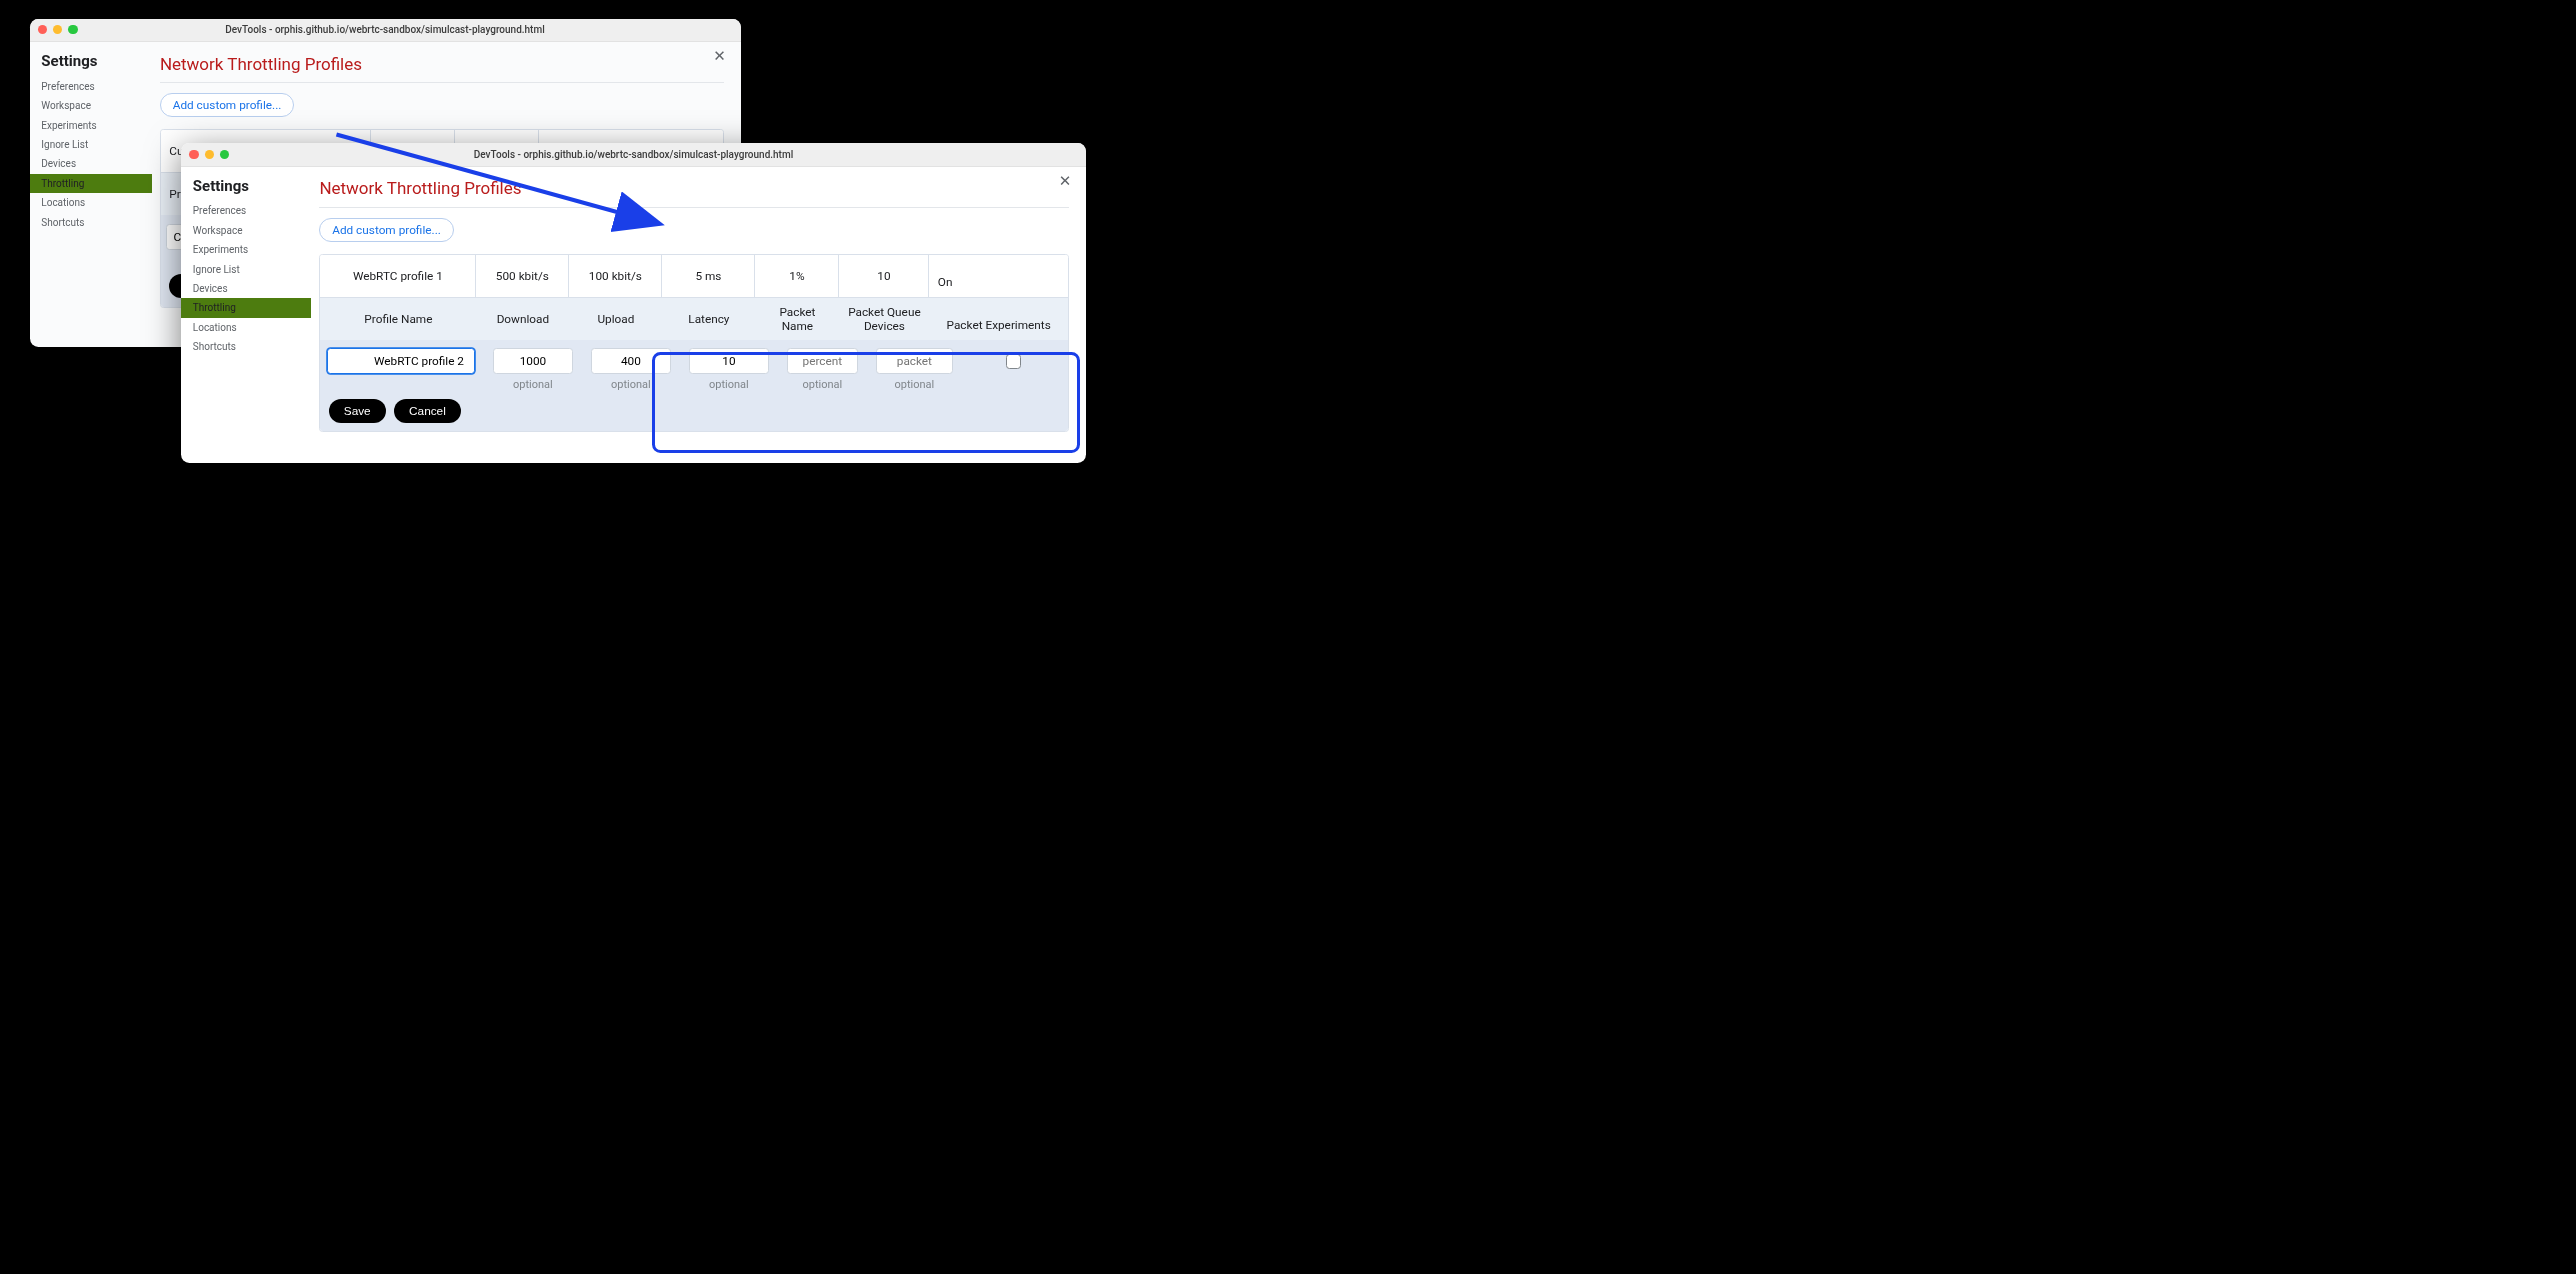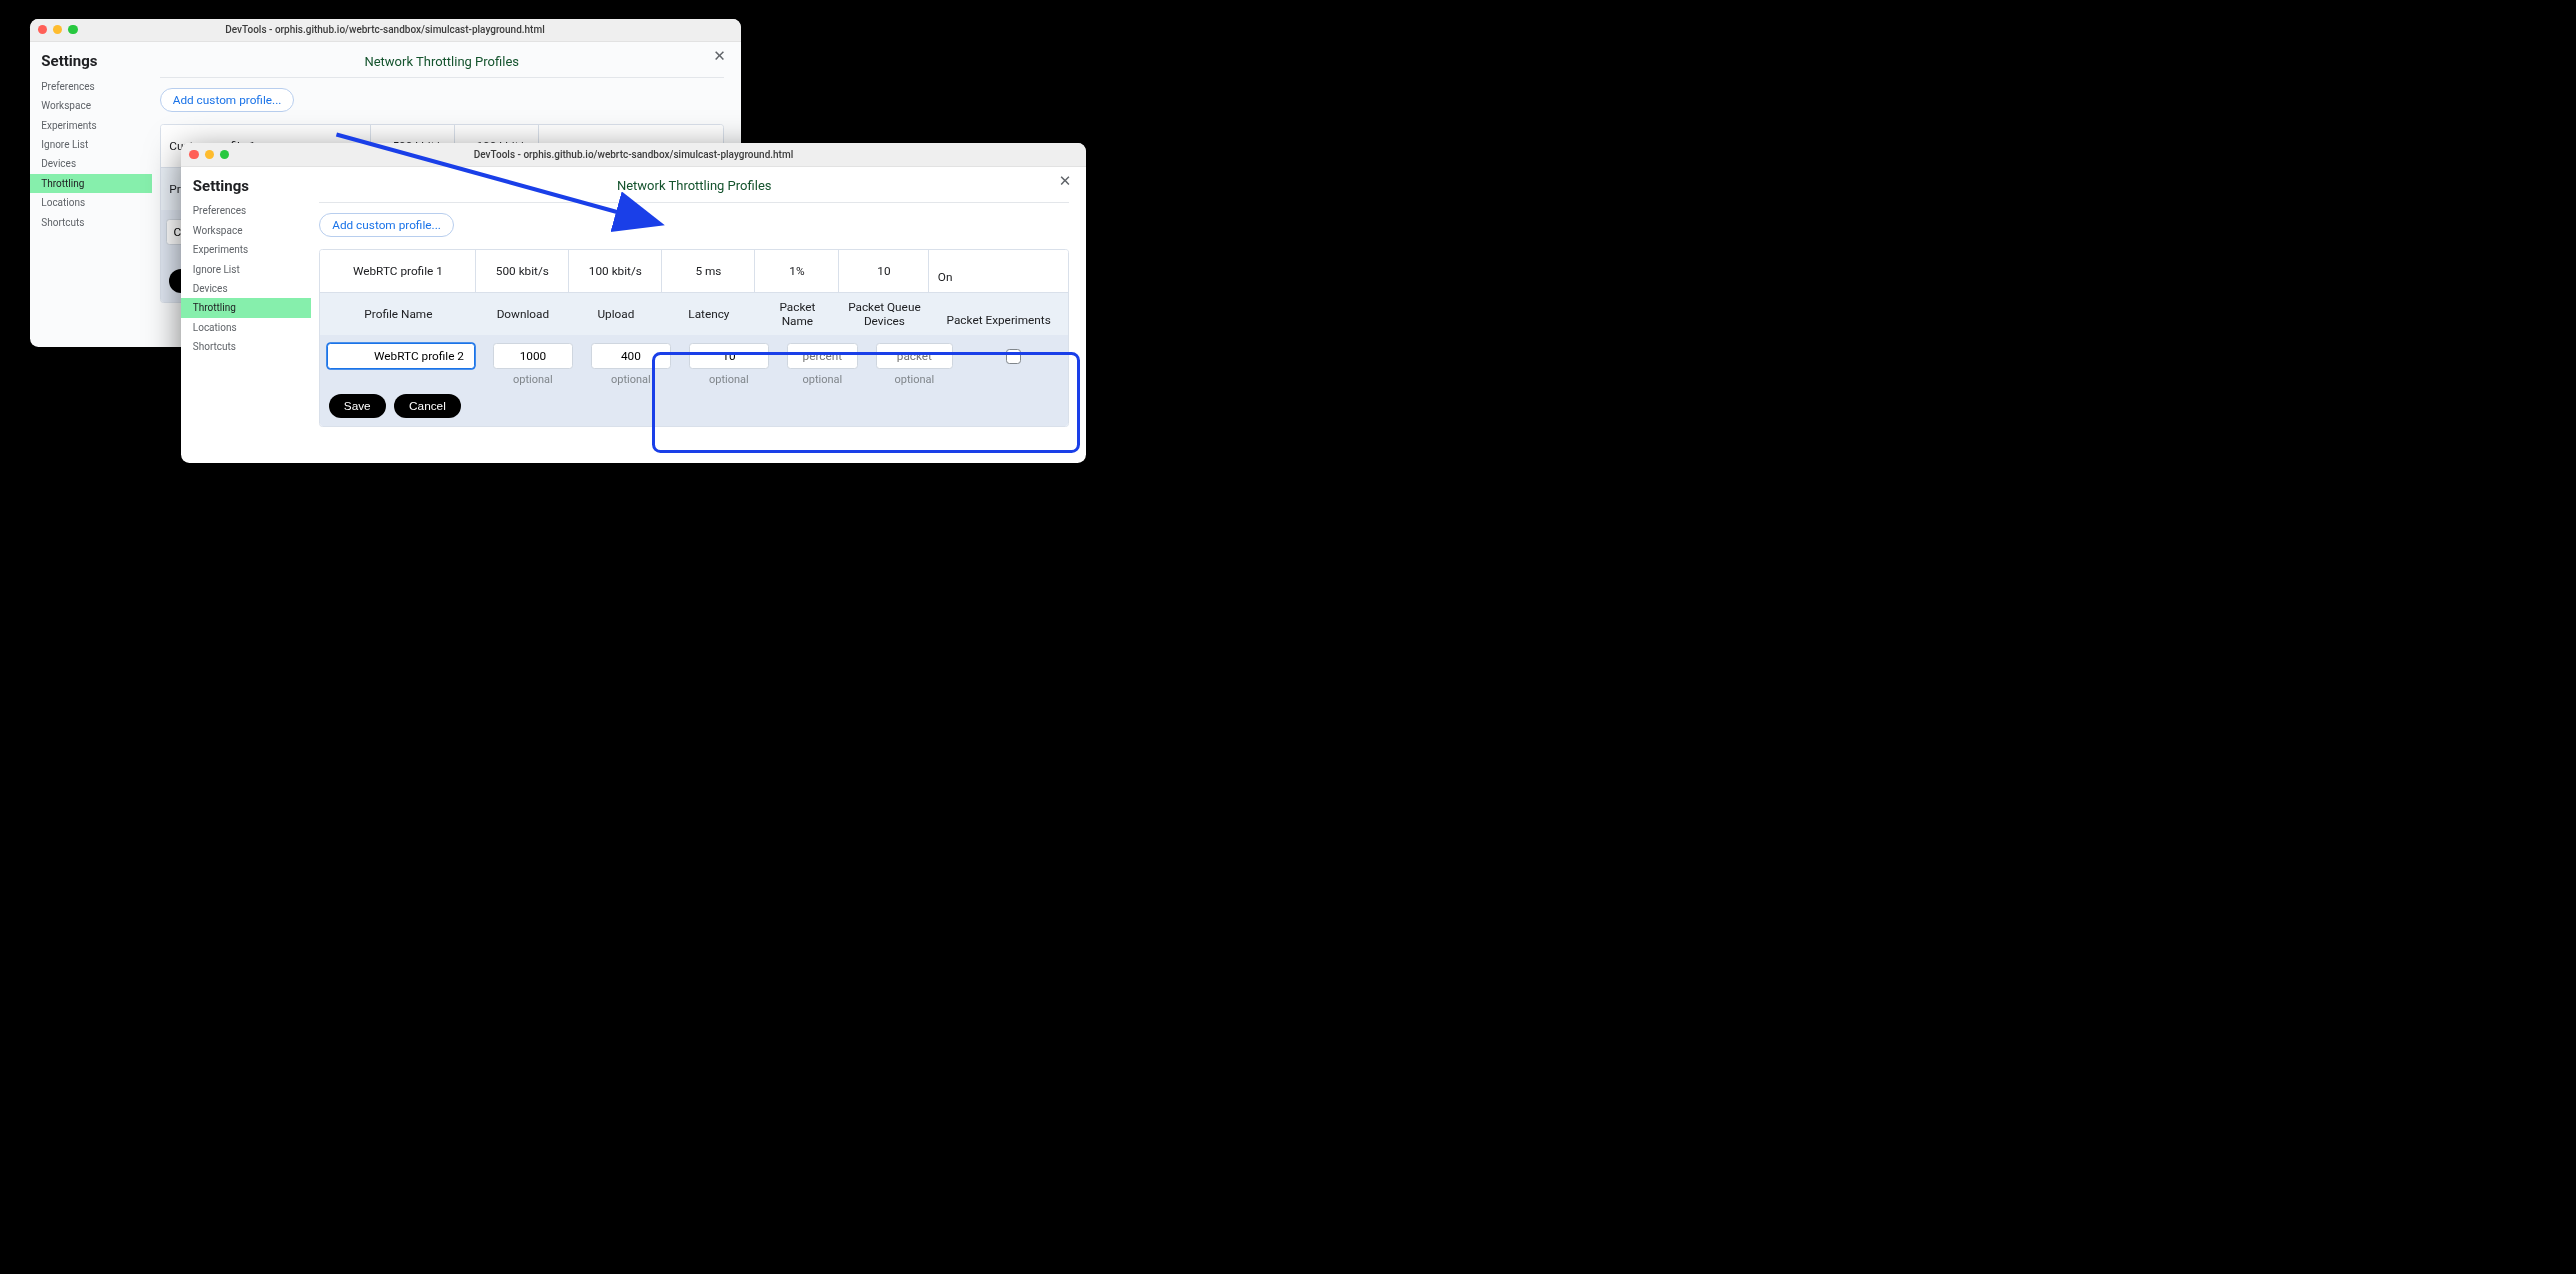--- a/index.html
+++ b/index.html
@@ -45,29 +45,29 @@
   .content { display:flex; height: calc(100% - 23.6px); }
   .sidebar { width: 122px; padding: 10px 0 0 0; flex-shrink:0; }
   .win2 .sidebar { width: 130px; }
   .sidebar-title { font-size:15px; font-weight:700; padding:0 11.8px 6.7px; color:#202124; }
   .side-item {
     padding: 4.2px 11.8px;
     font-size: 10px;
     color: #5f6368;
     cursor: pointer;
   }
-  .side-item.active { background:#86efac; color:#202124; border-radius:0; }
+  .side-item.active { background:#4d7c0f; color:#202124; border-radius:0; }
 
   .main { flex:1; padding: 8.4px 17px 8.4px 8.4px; position:relative; }
   .close-x {
     position:absolute; top:5px; right:11.8px;
     font-size:15px; color:#5f6368; cursor:pointer;
     width:18.5px;height:18.5px;display:flex;align-items:center;justify-content:center;
   }
-  .page-title { font-size:13px; font-weight:400; padding:3.4px 0 8.4px; color:#14532d;text-align:center; }
+  .page-title { font-size:17px; font-weight:400; padding:3.4px 0 8.4px; color:#b91c1c; }
   .hr { height:0.8px; background:#e3e6ea; margin-bottom:10px; }
   .add-btn {
     display:inline-block;
     border:0.8px solid #b8ceee;
     color:#1a73e8;
     background:#fff;
     border-radius:13.5px;
     padding:4.2px 11.8px;
     font-size:11.8px;
     cursor:pointer;

